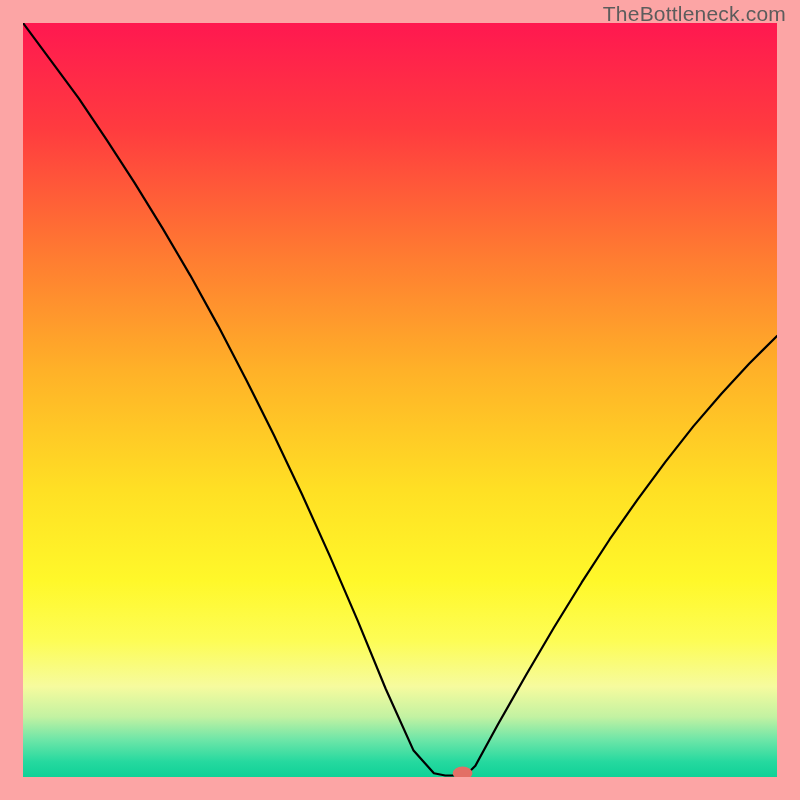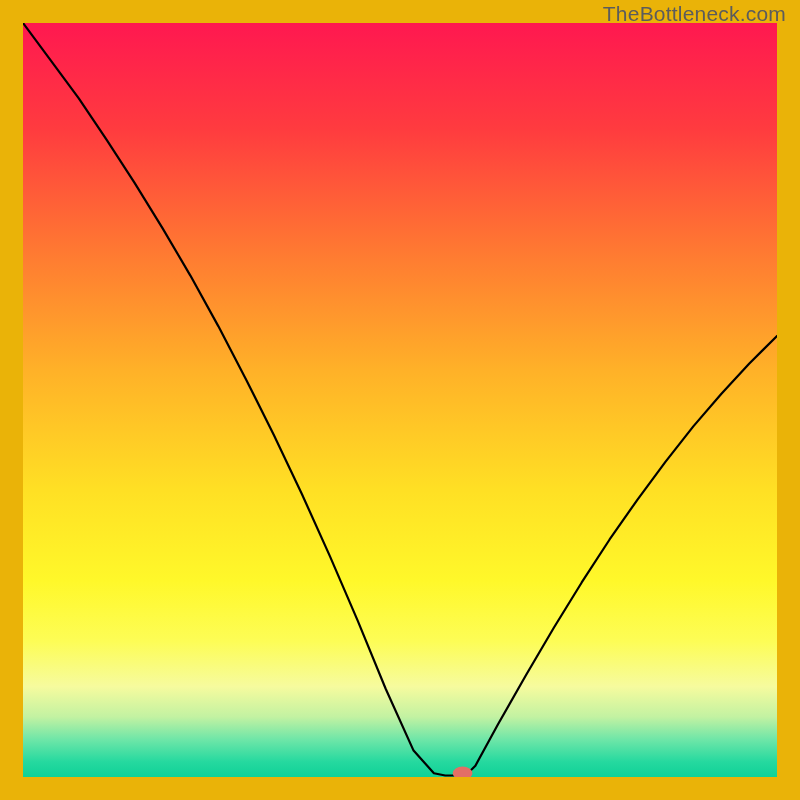--- a/index.html
+++ b/index.html
@@ -8,21 +8,21 @@
     width: 800px;
     height: 800px;
     overflow: hidden;
     font-family: Arial, Helvetica, sans-serif;
     background: #000;
   }
   .frame {
     position: relative;
     width: 800px;
     height: 800px;
-    background: #eab308;
+    background: #fca5a5;
   }
   .watermark {
     position: absolute;
     top: 2px;
     right: 14px;
     color: #5c5c5c;
     font-size: 21px;
     font-weight: 400;
     z-index: 10;
     letter-spacing: 0.2px;

